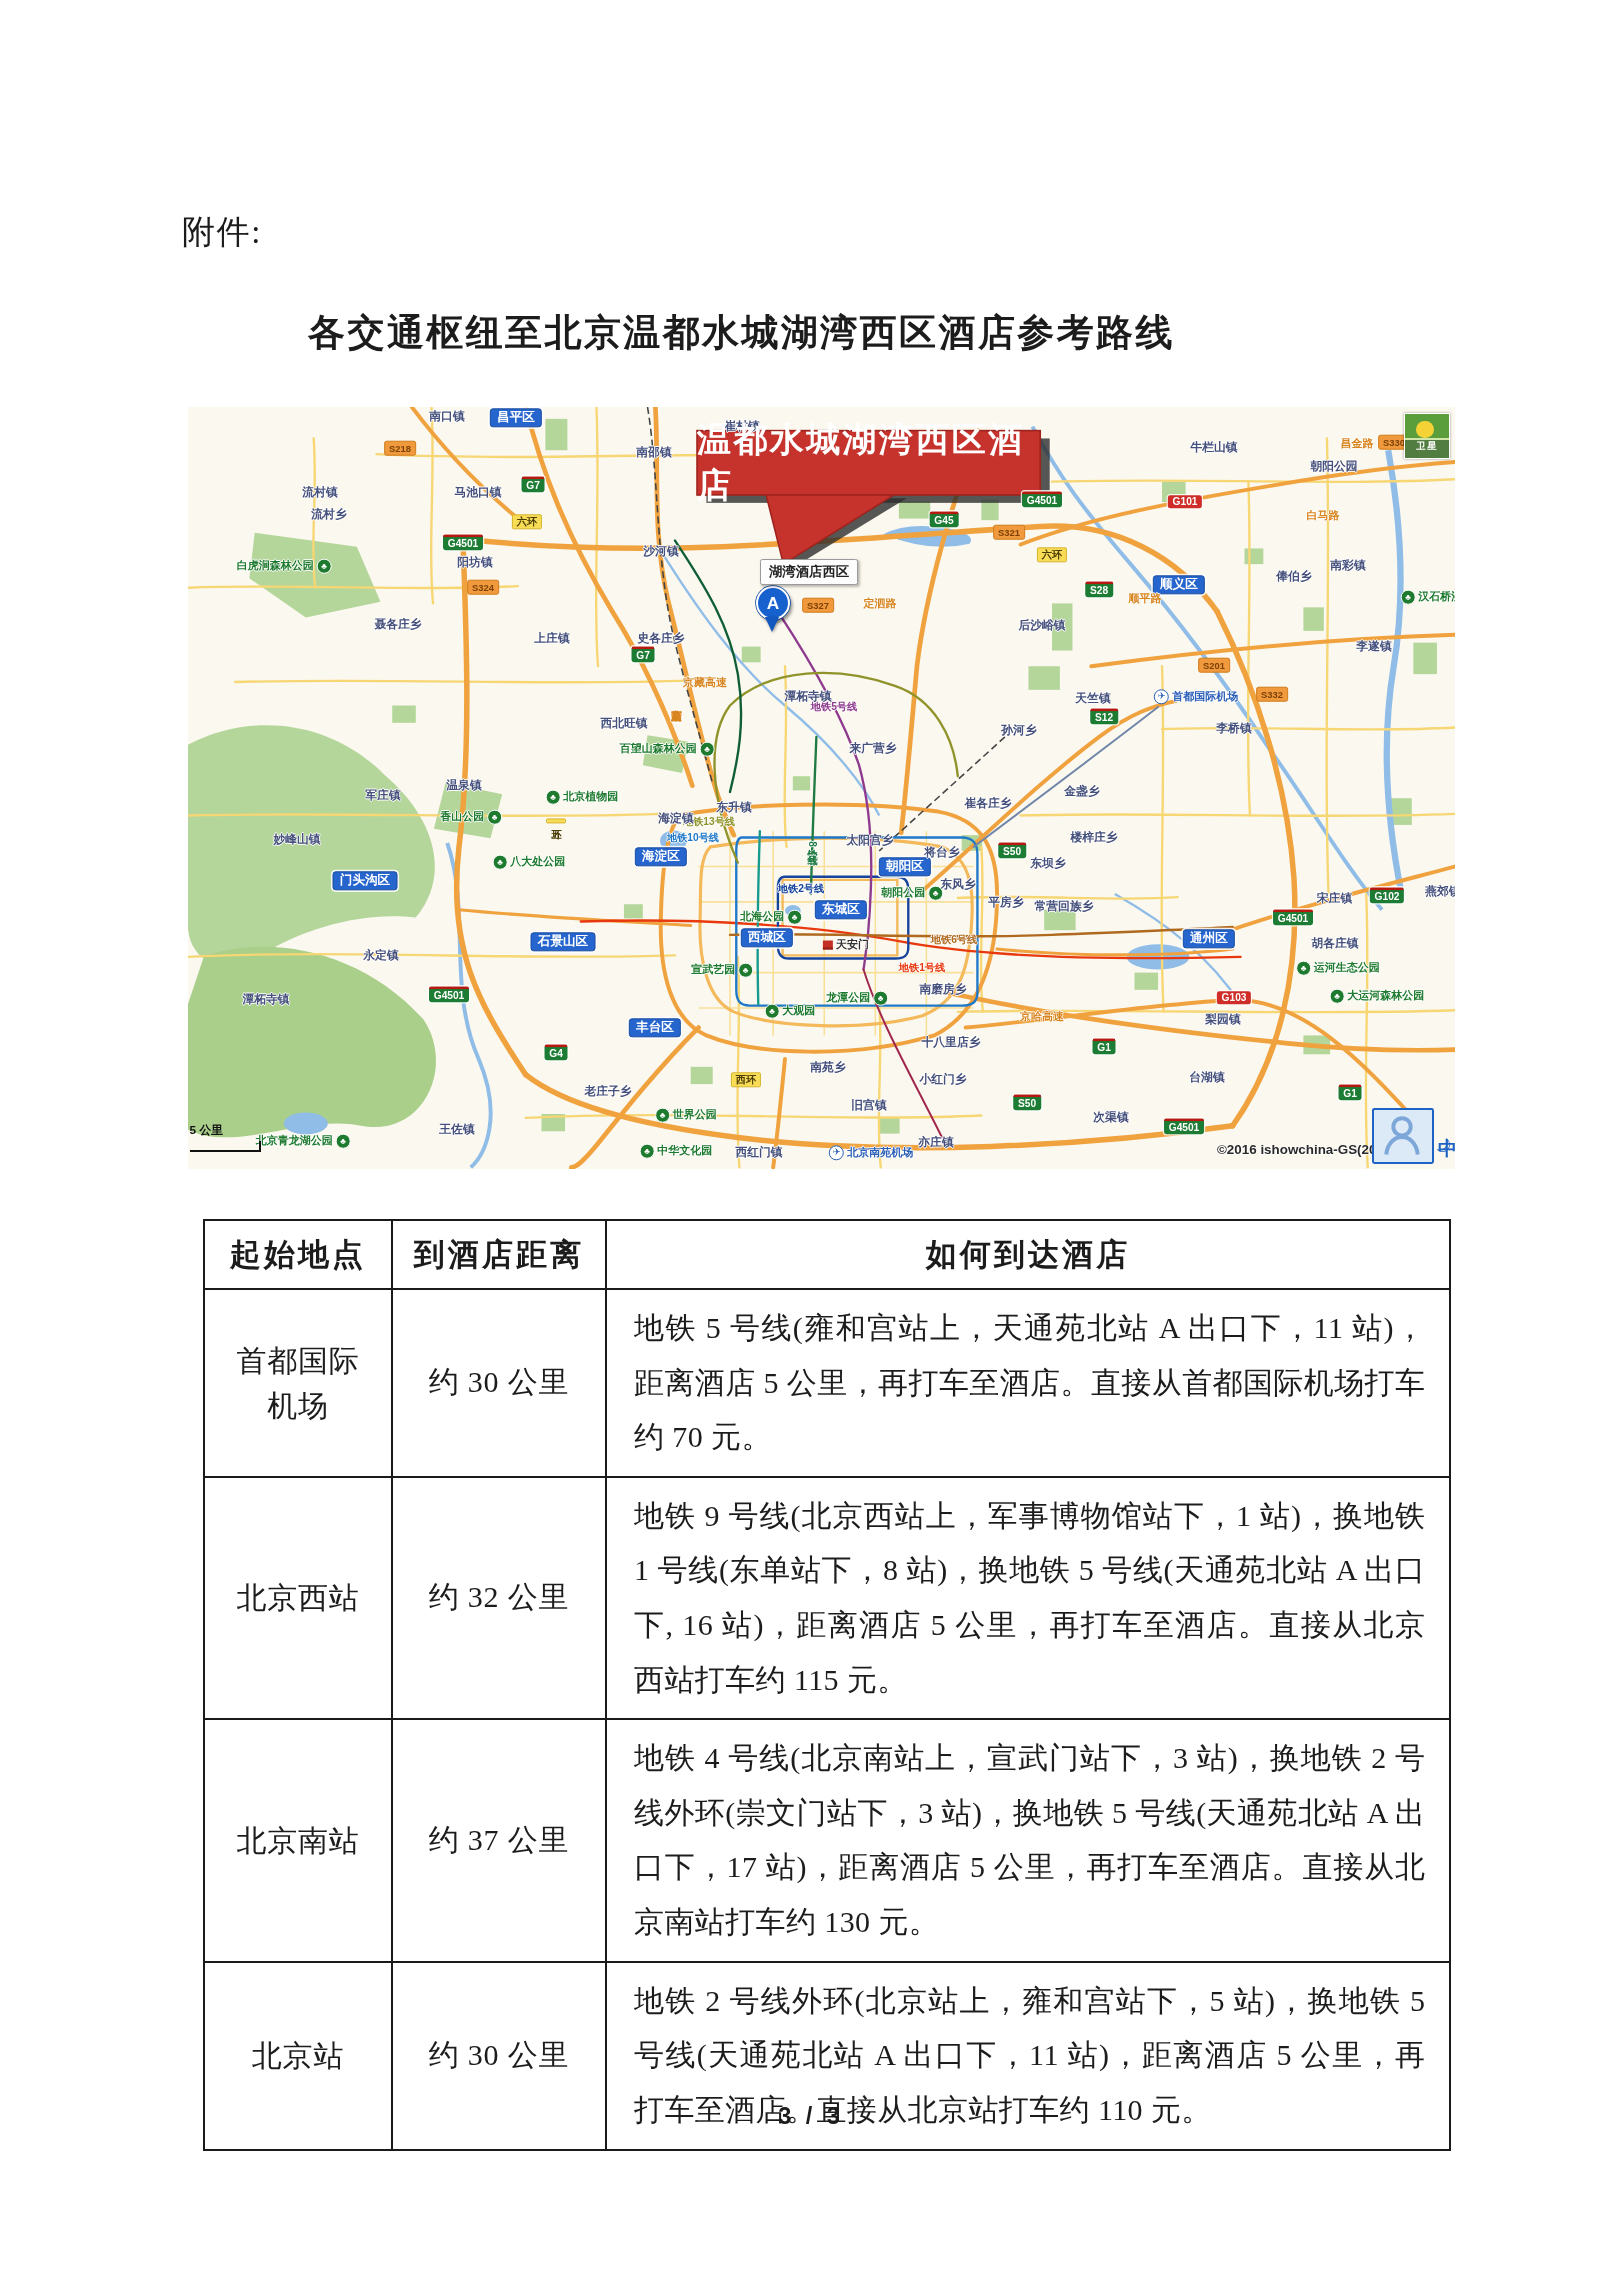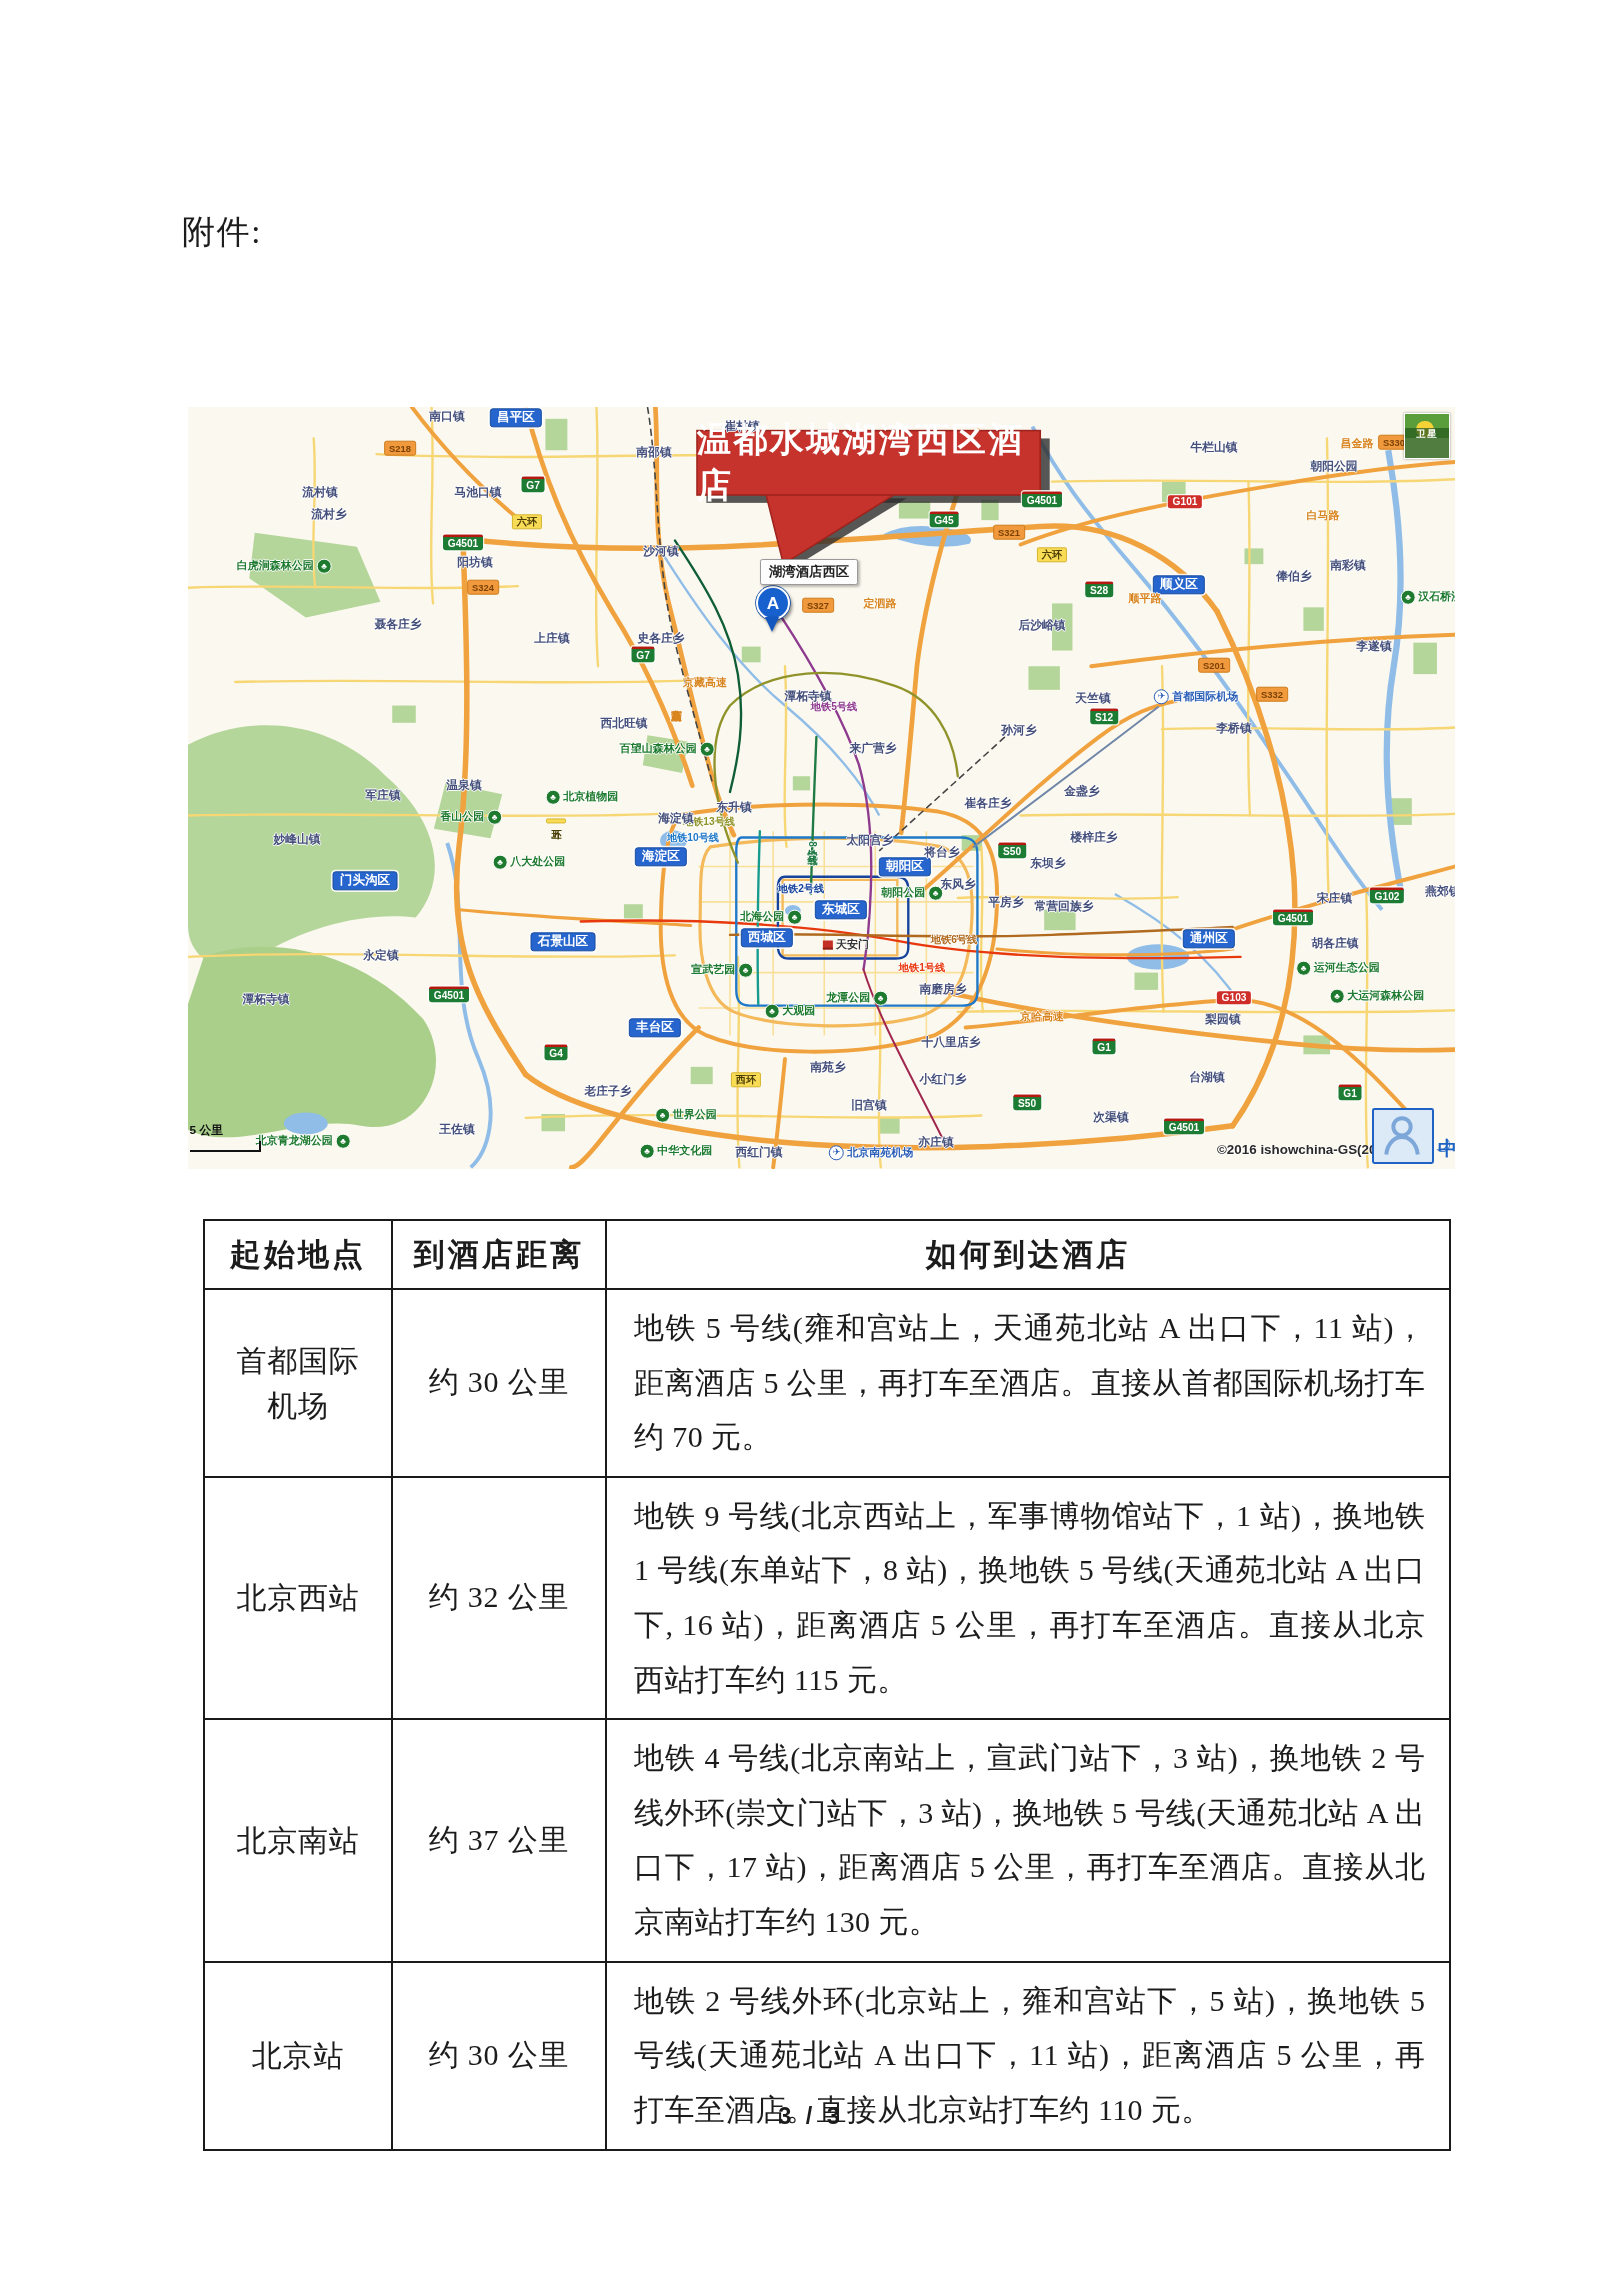--- a/index.html
+++ b/index.html
@@ -58,21 +58,21 @@
       color:#fff;font-size:17.3px;font-weight:bold;text-align:center;line-height:30px;}
   .pin .tip{position:absolute;left:9.4px;top:31px;width:0;height:0;border-left:7.9px solid transparent;
       border-right:7.9px solid transparent;border-top:15.7px solid #1258be;filter:drop-shadow(1.6px 1.6px 1.6px rgba(0,0,0,.4));}
   .map-copy{position:absolute;left:1029px;top:735px;z-index:6;font-size:13.4px;font-weight:bold;color:#2a2a2a;
       text-shadow:0.8px 0 0 #fff,-0.8px 0 0 #fff,0 0.8px 0 #fff;}
   .scalebar{position:absolute;left:1.6px;top:716px;z-index:6;color:#111;font-size:11.8px;font-weight:bold;}
   .scalebar .bar{width:69px;height:9.4px;border-bottom:2.4px solid #111;border-right:2.4px solid #111;margin-top:1.6px;}
   .logo-tr{position:absolute;right:4.7px;top:6.3px;z-index:6;width:44px;height:44px;border:1.6px solid #fff;
       box-shadow:0 0 2.4px rgba(0,0,0,.4);background:linear-gradient(#5a9e3c 55%,#cfe6a8 55%);}
   .logo-tr .flower{position:absolute;left:11px;top:6.3px;width:17.3px;height:17.3px;border-radius:50%;background:#f5d337;}
-  .logo-tr .cap{position:absolute;left:0;bottom:0;width:100%;height:30px;background:rgba(40,90,30,.75);
+  .logo-tr .cap{position:absolute;left:0;bottom:0;width:100%;height:18px;background:rgba(40,90,30,.75);
       color:#fff;font-size:9.4px;font-weight:bold;text-align:center;line-height:12.6px;letter-spacing:1.6px;}
   .logo-br{position:absolute;left:1184px;top:701px;z-index:6;width:58px;height:52px;background:#dce9f7;
       border:2.4px solid #1e63c4;border-radius:2.4px;}
   .logo-br svg{position:absolute;left:9.4px;top:4.7px;}
   .brand-cn{position:absolute;left:1250px;top:729px;z-index:6;color:#1e63c4;font-size:19px;font-weight:bold;}
   .brand-moon{position:absolute;left:1245px;top:726px;z-index:6;color:#1e63c4;font-size:20.4px;font-weight:bold;transform:rotate(40deg);}
 
   
   table.routes{position:absolute;left:203px;top:1219px;border-collapse:collapse;table-layout:fixed;
       width:1246px;font-family:"Liberation Serif","DejaVu Serif",serif;}
@@ -81,20 +81,21 @@
   td.c-origin{text-align:center;font-size:30px;letter-spacing:0.8px;padding:0 30px;line-height:1.5;}
   td.c-dist{text-align:center;font-size:30px;letter-spacing:0.8px;}
   td.c-route{text-align:justify;font-size:30px;padding:11px 23.6px 11px 27px;line-height:1.82;letter-spacing:0.4px;}
 </style>
 </head>
 <body>
 
 <div class="page">
 
   <div class="attachment">附件:</div>
+  <h1 class="title">各交通枢纽至北京温都水城湖湾西区酒店参考路线</h1>
 
   <div class="map">
     <svg width="1267" height="762" viewBox="0 0 1613 970">
 
       <g fill="#b5d69a" stroke="none">
         <path d="M0,430 C80,388 180,398 250,468 C320,528 332,600 290,650 C230,642 150,660 90,700 C40,730 0,700 0,660 Z"></path>
         <path d="M20,700 C100,670 220,690 300,780 C340,840 300,930 220,915 C150,900 60,950 0,920 L0,760 Z" fill="#a9cf8a"></path>
         <path d="M85,160 L215,178 L245,248 L150,268 L78,218 Z"></path>
         <path d="M585,418 l52,8 -8,40 -50,-10 Z"></path>
         <path d="M328,478 l72,15 -15,56 -72,-12 Z"></path>

